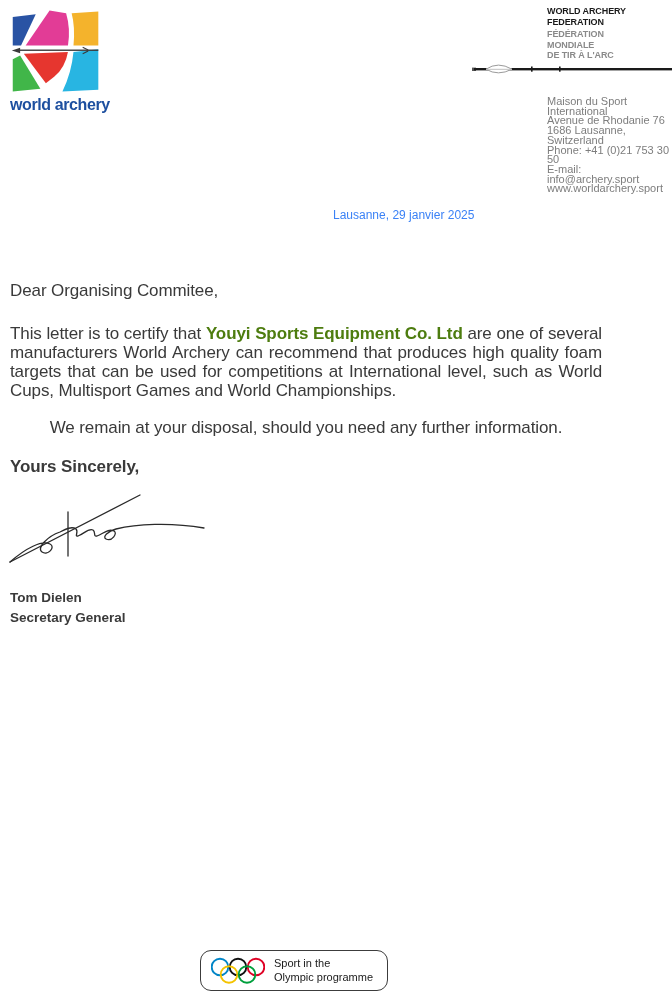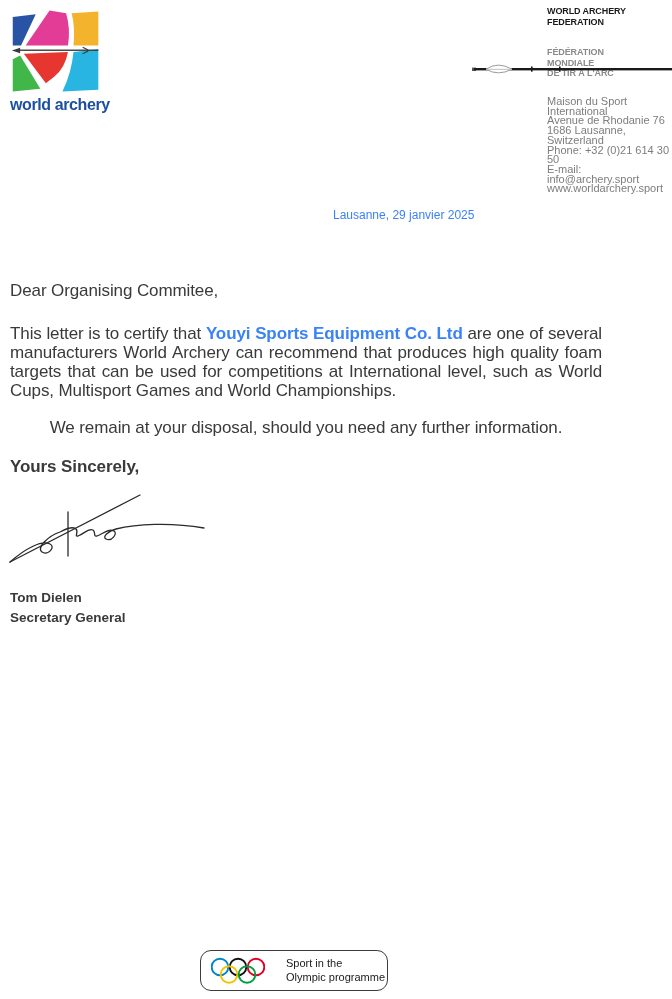--- a/index.html
+++ b/index.html
@@ -16,46 +16,46 @@
     margin-top:2px; font-size:16px; font-weight:bold; letter-spacing:-0.4px;
     color:#1d4f9f; white-space:nowrap;
   }
 
   
   .org-block {
     position:absolute; left:547px; top:6px; width:122px;
     font-size:9px; font-weight:bold; line-height:10.5px;
     letter-spacing:-0.1px; color:#1a1a1a;
   }
-  .org-fr { color:#8a8a8a; margin-top:20px; }
+  .org-fr { color:#8a8a8a; margin-top:2px; }
   .arrow-graphic { position:absolute; left:472px; top:60px; width:200px; height:18px; }
   .address-block {
     position:absolute; left:547px; top:97px; width:126px;
     font-size:11px; line-height:9.7px; color:#7d7d7d; letter-spacing:0;
   }
 
   
   .dateline { position:absolute; left:333px; top:208px; font-size:12px; color:#3b82f6; }
   .body-block {
     position:absolute; left:10px; top:281px; width:592px;
     font-size:17px; line-height:19px; letter-spacing:-0.1px; color:#3a3a3a;
   }
   .para1 { margin:24px 0 0 0; text-align:justify; }
-  .para1 b { color:#3b82f6; }
+  .para1 b { color:#4d7c0f; }
   .para2 { margin:18px 0 0 0;text-align:center; }
   .closing { margin:20px 0 0 0;font-weight:bold; }
 
   .signature { position:absolute; left:8px; top:488px; width:200px; height:82px; }
   .signer { position:absolute; left:10px; top:588px; font-size:13.5px; line-height:19.5px; color:#3a3a3a;font-weight:bold; }
 
   
   .badge {
     position:absolute; left:200px; top:950px; width:188px; height:41px;
     box-sizing:border-box; border:1.5px solid #3c3c3c; border-radius:11px;
-    display:flex; align-items:center; padding:0 10px; gap:21px; background:#fff;
+    display:flex; align-items:center; padding:0 10px; gap:9px; background:#fff;
   }
   .badge-rings { flex:0 0 auto; display:block; }
   .badge-text { font-size:11px; line-height:13.5px; color:#1a1a1a; white-space:nowrap; }
 </style>
 </head>
 <body>
 
 <div class="page">
 
   <div class="logo-block">
@@ -90,21 +90,21 @@
     <path d="M14,9.2 Q26,1 40,9.2 Q26,16.5 14,9.2 Z" fill="#ffffff" stroke="#9a9a9a" stroke-width="1"></path>
     <rect x="14" y="8.8" width="26" height="1" fill="#c0c0c0"></rect>
     <rect x="59" y="6.5" width="1.6" height="5.2" fill="#1a1a1a"></rect>
     <rect x="87" y="6.5" width="1.6" height="5.2" fill="#1a1a1a"></rect>
   </svg>
 
   <div class="address-block">
     <div>Maison du Sport International</div>
     <div>Avenue de Rhodanie 76</div>
     <div>1686 Lausanne, Switzerland</div>
-    <div>Phone: +32 (0)21 614 30 50</div>
+    <div>Phone: +41 (0)21 753 30 50</div>
     <div>E-mail: info@archery.sport</div>
     <div>www.worldarchery.sport</div>
   </div>
 
   <div class="dateline">Lausanne, 29 janvier 2025</div>
 
   <div class="body-block">
     <div>Dear Organising Commitee,</div>
     <p class="para1"><span>This letter is to certify that </span><b>Youyi Sports Equipment Co. Ltd</b><span>  are one of several manufacturers World Archery can recommend that produces high quality foam targets that can be used for competitions at International level, such as World Cups, Multisport Games and World Championships.</span></p>
     <p class="para2">We remain at your disposal, should you need any further information.</p>

